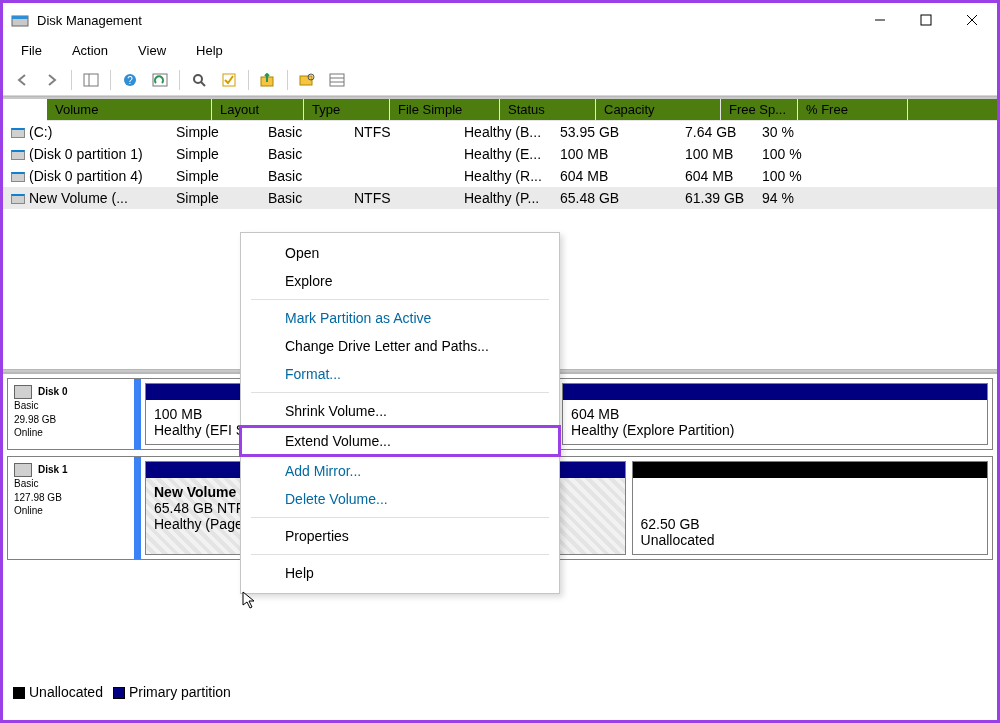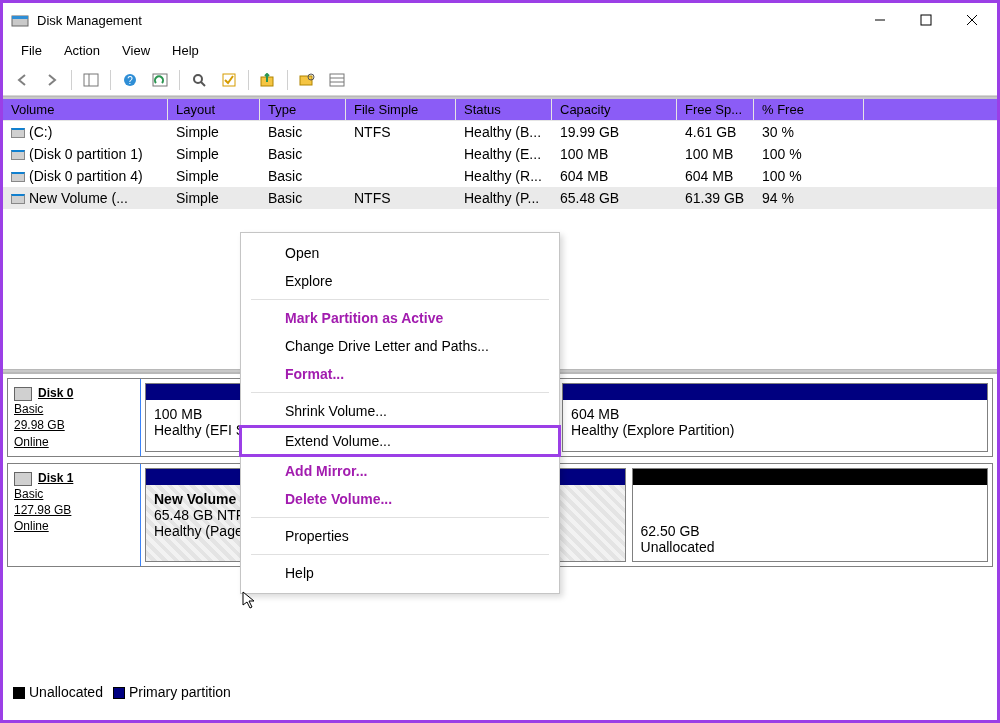--- a/index.html
+++ b/index.html
@@ -28,21 +28,21 @@
   .titlebar .title {
     flex: 1;
     font-size: 13px;
   }
   .win-btns { display: flex; }
   .win-btn {
     width: 46px; height: 32px;
     display: flex; align-items: center; justify-content: center;
   }
   .menubar {
-    display: flex; gap: 2px;
+    display: flex; gap: 10px;
     padding: 4px 8px 6px 8px;
     font-size: 13px;
   }
   .menubar > div {
     padding: 2px 10px;
   }
   .toolbar {
     display: flex; align-items: center;
     padding: 2px 6px 3px 6px;
     gap: 4px;
@@ -55,22 +55,23 @@
   }
   .tb-sep { width:1px; height:20px; background:#d0d0d0; margin:0 2px;}
   .thick-sep { height:3px; background:#c8c8c8; border-top:1px solid #b8b8b8;}
   
   .tbl {
     width: 100%;
     font-size: 14px;
   }
   .tbl .hdr {
     display: flex;
-    background: #8b5cf6;
+    background: #4d7c0f;
     border-bottom: 1px solid #e5e5e5;
+    margin-left: 44px;
   }
   .tbl .hdr > div {
     padding: 3px 8px;
     border-right: 1px solid #e5e5e5;
     font-size: 13px; color:#000;
   }
   .tbl .row {
     display: flex;
     height: 22px; align-items: center;
   }
@@ -92,22 +93,22 @@
     background:#d0d0d0; border:1px solid #888; border-top:2px solid #1080d0;
     margin-right:4px; vertical-align:middle;
   }
   .row.sel { background:#eaeaea; }
   .upper { height: 270px; }
   
   .disks { border-top:2px solid #b8b8b8; padding:4px; background:#fff;}
   .disk { display:flex; border:1px solid #808080; margin-bottom:6px; background:#fff;}
   .disk-info {
     width:133px; padding:6px 6px;
-    border-right:1px solid #3b82f6;
-    font-size:12px; line-height:1.35;text-decoration:underline;
+    border-right:7px solid #3b82f6;
+    font-size:10px; line-height:1.35;
   }
   .disk-info .di-icon{ display:inline-block; width:18px; height:14px;
     background:#d0d0d0; border:1px solid #666; margin-right:6px; vertical-align:middle;}
   .disk-name{font-weight:600;}
   .parts { flex:1; display:flex; gap:6px; padding:4px;}
   .part {
     border:1px solid #808080;
     display:flex; flex-direction:column;
     font-size:14px;
   }
@@ -126,21 +127,21 @@
   .ctx {
     position:absolute; left:237px; top:229px;
     width:320px;
     background:#fff; border:1px solid #c5c5c5;
     box-shadow: 3px 3px 6px rgba(0,0,0,.15);
     padding:6px 0;
     font-size:14px;
     z-index:50;
   }
   .ctx .mi { padding:6px 28px 6px 44px;}
-  .ctx .mi.dis { color:#a21caf;font-weight:bold;}
+  .ctx .mi.dis { color:#0369a1;}
   .ctx .msep { height:1px; background:#e0e0e0; margin:4px 10px;}
   .ctx .mi.hl { outline:3px solid #9b3fe6; outline-offset:-1px; margin:2px 0;}
   .cursor {
     position:absolute; left:239px; top:588px; z-index:60;
     font-size:15px;
   }
 </style>
 </head>
 <body>
 
@@ -260,22 +261,22 @@
         <div class="c-free">Free Sp...</div>
         <div class="c-pct">% Free</div>
       </div>
     <div id="tblbody">
         <div class="row">
           <div class="c-vol"><span class="vol-icon"></span>(C:)</div>
           <div class="c-lay">Simple</div>
           <div class="c-typ">Basic</div>
           <div class="c-fs">NTFS</div>
           <div class="c-stat">Healthy (B...</div>
-          <div class="c-cap">19.99 GB</div>
-          <div class="c-free">4.61 GB</div>
+          <div class="c-cap">53.95 GB</div>
+          <div class="c-free">7.64 GB</div>
           <div class="c-pct">30 %</div>
         </div>
         <div class="row">
           <div class="c-vol"><span class="vol-icon"></span>(Disk 0 partition 1)</div>
           <div class="c-lay">Simple</div>
           <div class="c-typ">Basic</div>
           <div class="c-fs"></div>
           <div class="c-stat">Healthy (E...</div>
           <div class="c-cap">100 MB</div>
           <div class="c-free">100 MB</div>

